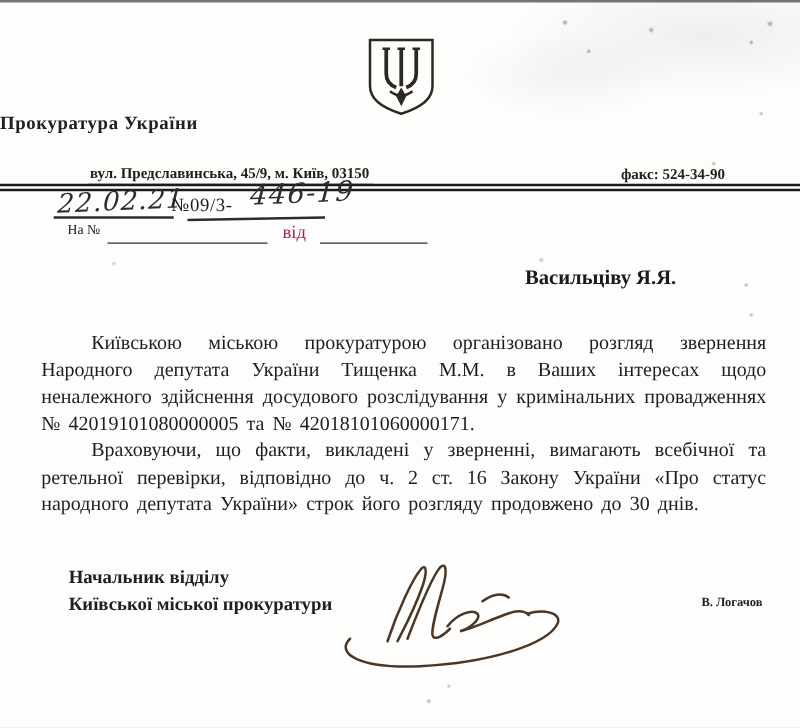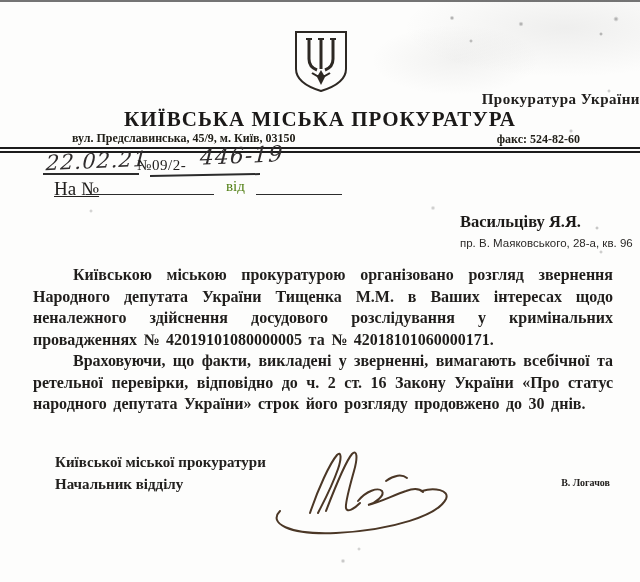--- a/index.html
+++ b/index.html
@@ -26,21 +26,21 @@
       radial-gradient(circle 1.2px at 433px 208px, rgba(70,70,70,.35), rgba(70,70,70,0) 2.4px),
       radial-gradient(circle 1px at 91px 211px, rgba(70,70,70,.35), rgba(70,70,70,0) 2px),
       radial-gradient(circle 1.2px at 343px 561px, rgba(70,70,70,.4), rgba(70,70,70,0) 2.4px),
       radial-gradient(circle 1px at 359px 549px, rgba(70,70,70,.35), rgba(70,70,70,0) 2px),
       radial-gradient(circle 1.1px at 571px 131px, rgba(70,70,70,.4), rgba(70,70,70,0) 2.2px),
       radial-gradient(circle 1px at 609px 91px, rgba(70,70,70,.4), rgba(70,70,70,0) 2px);
   }
   
   .emblem{position:absolute;left:292px;top:29px;width:58px;height:64px;}
   .org-parent{
-    position:absolute;top:91px;left:0;width:100%;text-align:right;
+    position:absolute;top:91px;left:0;width:100%;text-align:left;
     font-weight:bold;font-size:15px;letter-spacing:.5px;color:#22201e;
   }
   .org-name{
     position:absolute;top:107px;left:0;width:100%;text-align:center;
     font-weight:bold;font-size:21px;letter-spacing:1px;color:#1b1918;white-space:nowrap;
   }
   .addr-row{
     position:absolute;top:131px;left:0;width:628px;height:16px;
     font-weight:bold;font-size:12px;color:#222019;
   }
@@ -54,35 +54,35 @@
     font-family:"DejaVu Serif",serif;font-style:italic;color:#2f2c2d;
     transform:rotate(-2.5deg) skewX(-6deg);display:inline-block;letter-spacing:1px;
   }
   .hw-date{position:absolute;left:46px;top:149px;font-size:21px;}
   .ref-sign{position:absolute;left:137px;top:157px;font-size:15px;}
   .ref-prefix{position:absolute;left:152px;top:157px;font-size:15px;letter-spacing:.5px;}
   .hw-number{position:absolute;left:200px;top:143px;font-size:22px;}
   .uline{position:absolute;height:1.6px;background:#2c2c2c;}
   .ul-date{left:43px;top:173px;width:96px;}
   .ul-ref{left:150px;top:174px;width:110px;transform:rotate(-1deg);}
-  .na-label{position:absolute;left:54px;top:178px;font-size:19px;color:#23211f;text-decoration:underline;}
-  .vid-label{position:absolute;left:226px;top:178px;font-size:15px;color:#4d7c0f;}
+  .na-label{position:absolute;left:54px;top:178px;font-size:11px;color:#23211f;}
+  .vid-label{position:absolute;left:226px;top:178px;font-size:15px;color:#be185d;}
   .ul-na{left:86px;top:194px;width:128px;height:1.4px;}
   .ul-vid{left:256px;top:194px;width:86px;height:1.4px;}
   
-  .rcpt{position:absolute;left:420px;top:212px;margin-left:40px;}
+  .rcpt{position:absolute;left:420px;top:212px;}
   .rcpt-name{font-weight:bold;font-size:16.5px;color:#1c1a18;margin:0 0 4px 0;}
   .rcpt-addr{
     font-family:"Liberation Sans","DejaVu Sans",sans-serif;
     font-size:11.5px;line-height:15px;color:#2b2927;margin:0;
   }
   
   .body-text{
     position:absolute;left:33px;top:264px;width:580px;
-    font-size:16px;line-height:21.5px;text-align:justify;color:#201e1c;font-weight:bold;
+    font-size:16px;line-height:21.5px;text-align:justify;color:#201e1c;
   }
   .body-text p{margin:0;text-indent:40px;word-spacing:2.5px;}
   
   .sig-title{
     position:absolute;left:55px;top:451px;
     font-weight:bold;font-size:15px;line-height:22px;color:#22201e;
   }
   .sig-name{
     position:absolute;right:30px;top:477px;
     font-weight:bold;font-size:10px;color:#22201e;
@@ -107,53 +107,51 @@
     <g fill="none" stroke="#2d2823" stroke-width="2">
       <path d="M14 10 H20"></path>
         <path d="M38 10 H44"></path>
         <path d="M26 10 H32"></path>
       <path d="M20 44 Q29 51 38 44"></path>
     </g>
     <path d="M29 41 L25 48 L29 56 L33 48 Z" fill="#2d2823"></path>
   </svg>
 
   <div class="org-parent">Прокуратура України</div>
-  <div class="org-name">КИЇВСЬКА МІСЬКА ПРОКУРАТУРА</div>
   <div class="addr-row">
     <span class="addr-left">вул. Предславинська, 45/9, м. Київ, 03150</span>
-    <span class="addr-fax">факс: 524-82-60</span>
+    <span class="addr-fax">факс: 524-34-90</span>
   </div>
   <div class="rule rule-a"></div>
   <div class="rule rule-b"></div>
 
   <span class="hw hw-date">22.02.21</span>
   <span class="ref-sign">№</span>
-  <span class="ref-prefix">09/2-</span>
+  <span class="ref-prefix">09/3-</span>
   <span class="hw hw-number">446-19</span>
   <div class="uline ul-date"></div>
   <div class="uline ul-ref"></div>
 
   <span class="na-label">На №</span>
   <div class="uline ul-na"></div>
   <span class="vid-label">від</span>
   <div class="uline ul-vid"></div>
 
   <div class="rcpt">
     <p class="rcpt-name">Васильціву Я.Я.</p>
-    <p class="rcpt-addr">пр. В. Маяковського, 28-а, кв. 96</p>
   </div>
 
   <div class="body-text">
     <p>Київською міською прокуратурою організовано розгляд звернення Народного депутата України Тищенка М.М. в Ваших інтересах щодо неналежного здійснення досудового розслідування у кримінальних провадженнях № 42019101080000005 та № 42018101060000171.</p>
     <p>Враховуючи, що факти, викладені у зверненні, вимагають всебічної та ретельної перевірки, відповідно до ч. 2 ст. 16 Закону України «Про статус народного депутата України» строк його розгляду продовжено до 30 днів.</p>
   </div>
 
   <div class="sig-title">
+    <div>Начальник відділу</div>
     <div>Київської міської прокуратури</div>
-    <div>Начальник відділу</div>
   </div>
 
   <svg class="sig-mark" viewBox="0 0 198 108">
     <g fill="none" stroke="#4b3726" stroke-width="2" stroke-linecap="round">
       <path d="M14 66 C 2 78, 22 90, 70 88 C 128 85, 172 70, 180 54 C 184 45, 168 42, 156 46"></path>
       <path d="M44 68 C 52 44, 64 18, 71 10 C 75 6, 76 12, 72 24 C 65 44, 56 60, 52 68"></path>
       <path d="M60 66 C 70 40, 80 16, 86 9 C 91 4, 92 12, 88 26 C 83 44, 79 58, 80 63 C 81 68, 88 64, 94 58"></path>
       <path d="M92 56 C 100 46, 112 42, 116 46 C 119 50, 110 58, 102 60 C 112 58, 128 50, 140 46 C 148 43, 154 44, 157 47"></path>
       <path d="M120 36 C 128 30, 136 29, 141 33"></path>
     </g>

